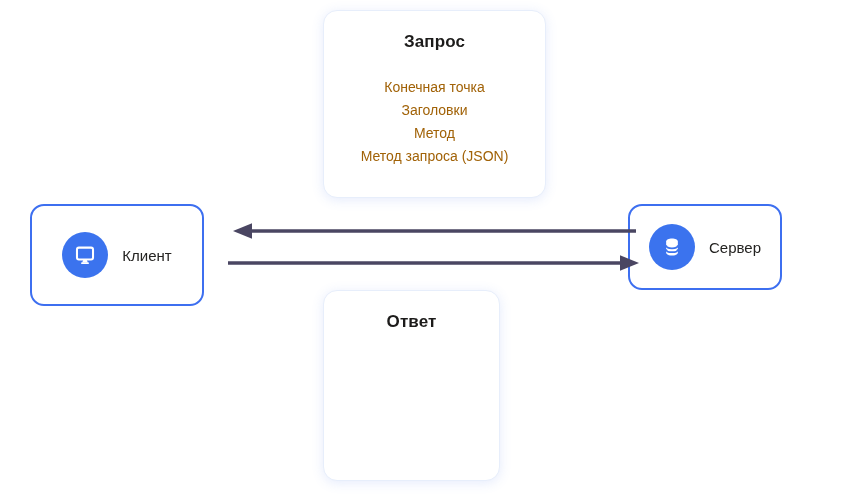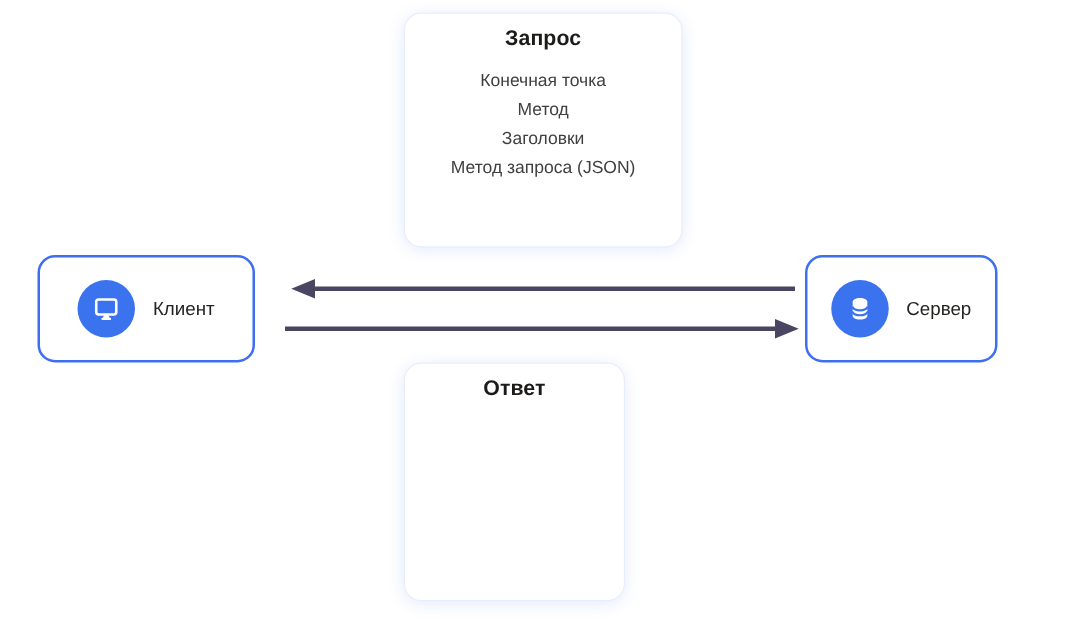--- a/index.html
+++ b/index.html
@@ -19,47 +19,47 @@
     position: absolute;
     background: #ffffff;
     border: 1px solid #e7eefb;
     border-radius: 14px;
     box-shadow: 0 2px 12px rgba(92, 133, 238, 0.16);
     text-align: center;
   }
   .card-request  { left: 323px; top: 10px;  width: 223px; height: 188px; }
   .card-response { left: 323px; top: 290px; width: 177px; height: 191px; }
   .card-title {
-    margin-top: 10px;
+    margin-top: 21px;
     font-size: 17px;
     font-weight: 700;
     color: #1c1b1a;
     letter-spacing: 0.1px;
   }
   .card-items {
-    margin-top: 12px;
+    margin-top: 24px;
     font-size: 14px;
     line-height: 23px;
-    color: #404040;
+    color: #a16207;
   }
   .card-item { display: block; }
 
   
   .node {
     position: absolute;
     display: flex;
     align-items: center;
     justify-content: center;
     gap: 14px;
     background: #ffffff;
     border: 2px solid #3d6ff0;
     border-radius: 14px;
   }
-  .node-client { left: 30px;  top: 204px; width: 174px; height: 86px; }
-  .node-server { left: 644px; top: 204px; width: 154px; height: 86px; }
+  .node-client { left: 30px;  top: 204px; width: 174px; height: 102px; }
+  .node-server { left: 628px; top: 204px; width: 154px; height: 86px; }
   .node-circle {
     width: 46px;
     height: 46px;
     border-radius: 50%;
     background: #3b73ee;
     display: flex;
     align-items: center;
     justify-content: center;
     flex: 0 0 auto;
   }
@@ -77,22 +77,22 @@
 </style>
 </head>
 <body>
 
 <div class="canvas">
 
   <div class="card card-request">
     <div class="card-title">Запрос</div>
     <div class="card-items">
       <span class="card-item">Конечная точка</span>
+      <span class="card-item">Заголовки</span>
       <span class="card-item">Метод</span>
-      <span class="card-item">Заголовки</span>
       <span class="card-item">Метод запроса (JSON)</span>
     </div>
   </div>
 
   <div class="card card-response">
     <div class="card-title">Ответ</div>
   </div>
 
   <div class="node node-client">
     <span class="node-circle">

